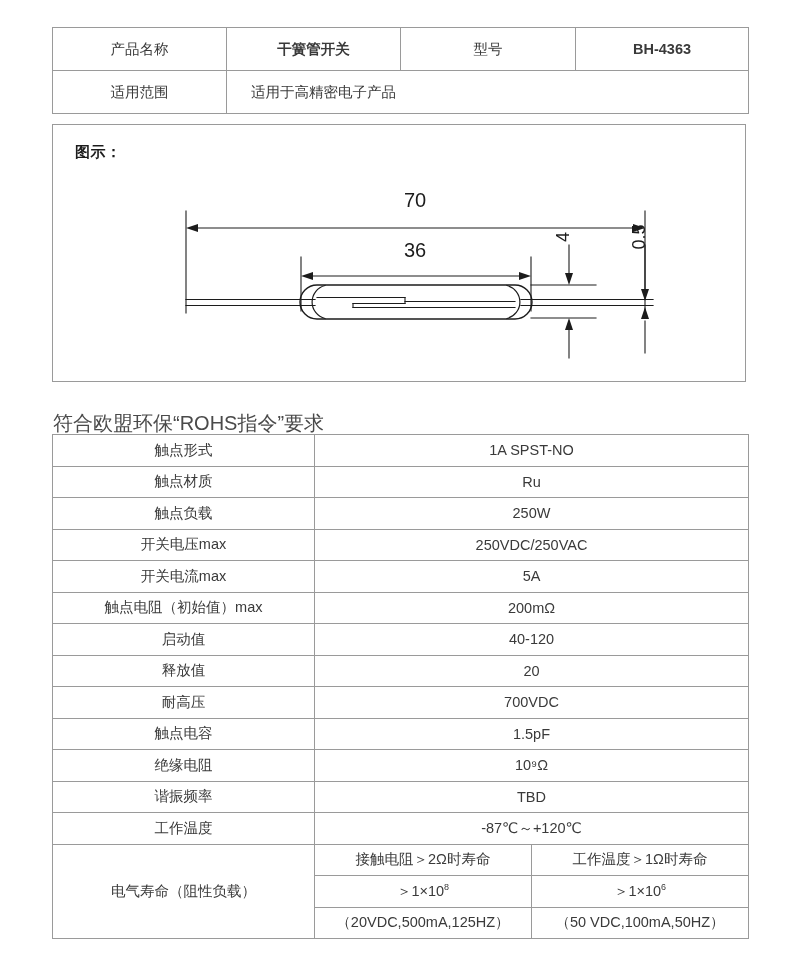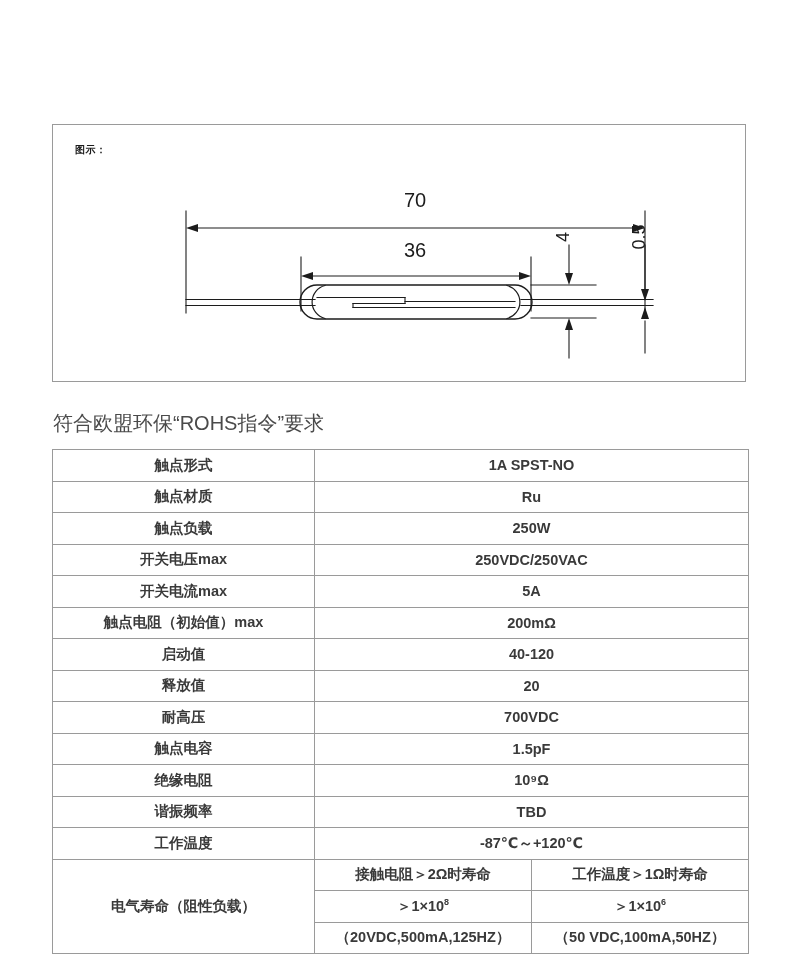--- a/index.html
+++ b/index.html
@@ -67,21 +67,21 @@
     width: 694px;
     height: 258px;
     border: 1px solid #9a9a9a;
     background: #ffffff;
     box-sizing: border-box;
   }
   #drawing-title {
     position: absolute;
     left: 22px;
     top: 18px;
-    font-size: 10px;
+    font-size: 15px;
     font-weight: bold;
     color: #1c1c1c;
     letter-spacing: 0.5px;
   }
   #drawing-svg {
     position: absolute;
     left: 0; top: 0;
   }
 
   
@@ -90,39 +90,60 @@
     left: 53px;
     top: 410px;
     font-size: 20px;
     color: #4a4a4a;
   }
 
   
   #spec-table-wrap {
     position: absolute;
     left: 52px;
-    top: 449px;
-    font-weight: bold;
+    top: 434px;
   }
   #spec-table td { height: 30.5px; }
   .spec-name { color: #3f3f3f; }
   .spec-value { color: #3f3f3f; }
   .life-name { color: #3f3f3f; margin-top: 44px; }
   .life-sub { color: #3f3f3f; font-size: 14px; }
   sup {
     font-size: 0.62em;
     vertical-align: super;
     line-height: 0;
   }
 </style>
 </head>
 <body>
 
 <div class="page">
 
+  <div id="header-table-wrap">
+    <table class="sheet-table" id="header-table">
+      <colgroup>
+        <col style="width:174px">
+        <col style="width:174px">
+        <col style="width:175px">
+        <col style="width:173px">
+      </colgroup>
+      <tbody>
+        <tr>
+          <td class="hdr-label">产品名称</td>
+          <td class="hdr-strong">干簧管开关</td>
+          <td class="hdr-label">型号</td>
+          <td class="hdr-strong">BH-4363</td>
+        </tr>
+        <tr>
+          <td class="hdr-label">适用范围</td>
+          <td class="hdr-scope-value" colspan="3">适用于高精密电子产品</td>
+        </tr>
+      </tbody>
+    </table>
+  </div>
 
   <div id="drawing-panel">
     <div id="drawing-title">图示：</div>
 
     <svg id="drawing-svg" width="694" height="258" viewBox="0 0 694 258">
       <g fill="none" stroke="#1c1c1c" stroke-width="1.1" stroke-linecap="square">
 
         <line x1="133" y1="86" x2="133" y2="188"></line>
         <line x1="592" y1="86" x2="592" y2="188"></line>
 

